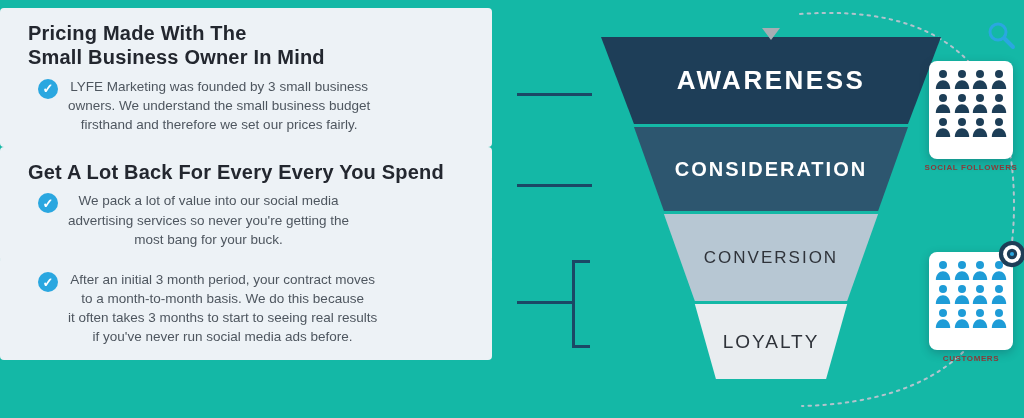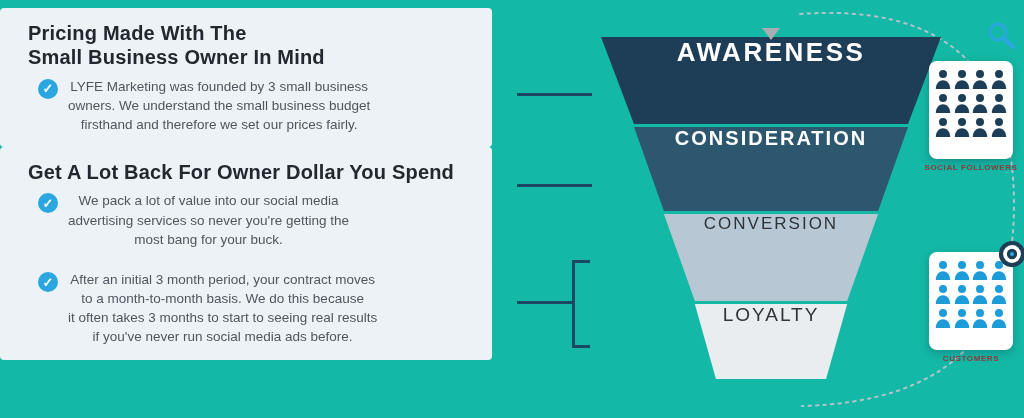--- a/index.html
+++ b/index.html
@@ -25,21 +25,21 @@
   .conn{position:absolute;background:#1b4865;}
   .l1{left:517px;top:93px;width:75px;height:3px;}
   .l2{left:517px;top:184px;width:75px;height:3px;}
   .b-main{left:517px;top:301px;width:58px;height:3px;}
   .b-vert{left:572px;top:260px;width:3px;height:88px;}
   .b-top{left:572px;top:260px;width:18px;height:3px;}
   .b-bot{left:572px;top:345px;width:18px;height:3px;}
 
   
   .funnel{position:absolute;left:601px;top:37px;width:340px;}
-  .stage{position:relative;display:flex;align-items:flex-start;justify-content:center;margin-bottom:3px;}
+  .stage{position:relative;display:flex;align-items:center;justify-content:center;margin-bottom:3px;}
   .s1{height:87px;background:#1e3e58;clip-path:polygon(0 0,100% 0,90.3% 100%,9.7% 100%);}
   .s2{height:84px;background:#2d566f;clip-path:polygon(9.7% 0,90.3% 0,81.5% 100%,18.5% 100%);}
   .s3{height:87px;background:#b7c7d3;clip-path:polygon(18.5% 0,81.5% 0,72.4% 100%,27.6% 100%);}
   .s4{height:75px;background:#e9edf0;clip-path:polygon(27.6% 0,72.4% 0,66.2% 100%,33.8% 100%);}
   .s1 span{color:#ffffff;font-size:26px;font-weight:bold;letter-spacing:2.5px;}
   .s2 span{color:#ffffff;font-size:20px;font-weight:bold;letter-spacing:2px;}
   .s3 span{color:#2f333a;font-size:17px;letter-spacing:2px;}
   .s4 span{color:#2f333a;font-size:19px;letter-spacing:2px;}
 
   .arrow-down{position:absolute;left:762px;top:28px;width:0;height:0;z-index:3;
@@ -76,21 +76,21 @@
 Small Business Owner In Mind</h2>
     <div class="body-row">
       <span class="check">✓</span>
       <p>LYFE Marketing was founded by 3 small business
 owners. We understand the small business budget
 firsthand and therefore we set our prices fairly.</p>
     </div>
   </section>
 
   <section class="card card2">
-    <h2>Get A Lot Back For Owner Dollar You Spend</h2>
+    <h2>Get A Lot Back For Every Every You Spend</h2>
     <div class="body-row">
       <span class="check">✓</span>
       <p>We pack a lot of value into our social media
 advertising services so never you're getting the
 most bang for your buck.</p>
     </div>
   </section>
 
   <section class="card card3">
     <div class="body-row">

